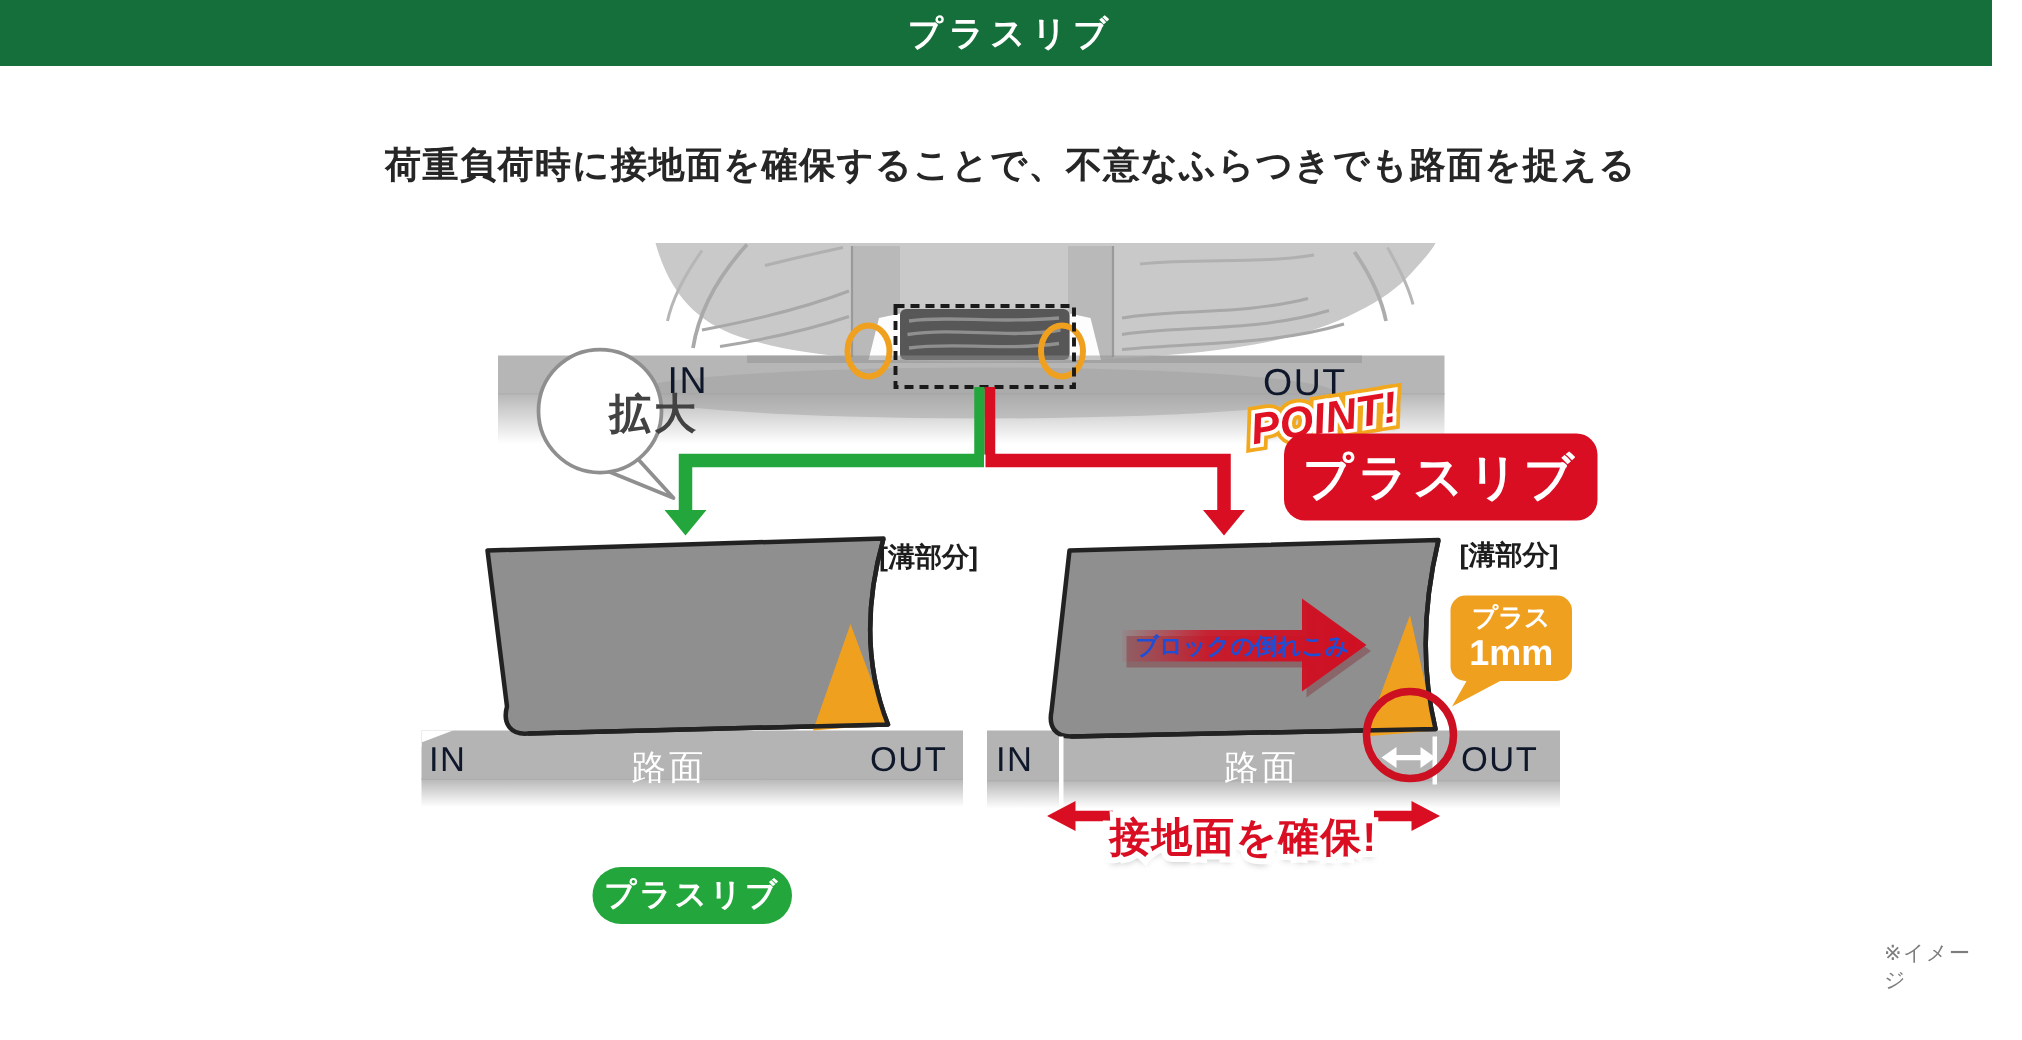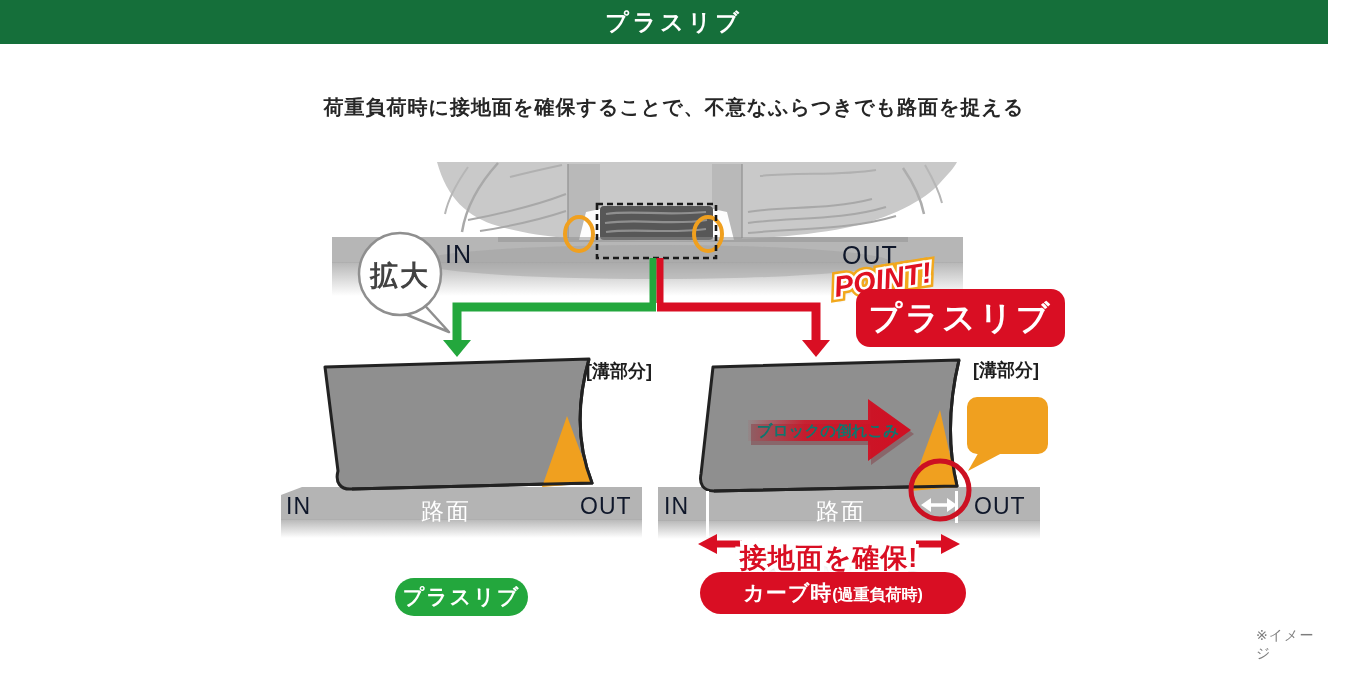--- a/index.html
+++ b/index.html
@@ -5,40 +5,40 @@
   html,body{margin:0;padding:0;background:#fff;}
   .stage{
     position:relative;width:1328px;height:693px;overflow:hidden;background:#fff;
     font-family:"Liberation Sans","DejaVu Sans",sans-serif;
   }
   .abs{position:absolute;}
   
   .header{left:0;top:0;width:1348px;height:44px;background:var(--header-green,#156f3a);}
   .header-title{width:100%;text-align:center;line-height:44px;color:#fff;font-size:23px;font-weight:bold;letter-spacing:4px;}
   
-  .subtitle{left:0;top:94px;width:1348px;text-align:center;font-size:20px;font-weight:bold;color:#262626;letter-spacing:1px;}
+  .subtitle{left:0;top:94px;width:1348px;text-align:center;font-size:24px;font-weight:bold;color:#262626;letter-spacing:1px;}
   
   svg.scene{left:0;top:0;z-index:1;}
   .overlay{z-index:2;}
   
   .inout{font-size:25px;font-weight:400;color:#0f172a;letter-spacing:1px;}
   .road-label{font-size:23px;font-weight:normal;color:#fff;letter-spacing:2px;}
   .groove-label{font-size:18px;font-weight:bold;color:#1d1d1d;text-align:right;}
-  .zoom-label{left:358px;top:257px;width:84px;text-align:center;font-size:28px;font-weight:bold;color:#424242;letter-spacing:2px;}
+  .zoom-label{left:358px;top:257px;width:84px;text-align:center;font-size:28px;font-weight:bold;color:#424242;letter-spacing:2px;padding-left:36px;}
   
   .point-badge{left:834px;top:261px;width:130px;height:40px;transform:rotate(-9deg);}
   .point-badge span{position:absolute;left:0;top:0;white-space:nowrap;font-size:29px;font-style:italic;font-weight:900;letter-spacing:0px;}
   .point-l1{color:transparent;-webkit-text-stroke:10px #f2a81d;text-shadow:2px 4px 3px rgba(60,30,0,.35);}
   .point-l2{color:transparent;-webkit-text-stroke:5px #fff;}
   .point-l3{color:#e01122;}
   
   .plusrib-box{left:856px;top:289px;width:209px;height:58px;background:var(--red,#d90e23);border-radius:14px;}
   .plusrib-box span{display:block;width:100%;text-align:center;line-height:58px;color:#fff;font-size:33px;font-weight:bold;letter-spacing:3px;}
   
-  .lean-text{left:756px;top:421px;width:144px;text-align:center;font-size:15.5px;font-weight:bold;color:#0f766e;}
+  .lean-text{left:756px;top:421px;width:144px;text-align:center;font-size:15.5px;font-weight:bold;color:#1d4ed8;}
   
   .plus-bubble-text{left:967px;top:401px;width:81px;text-align:center;color:#fff;font-weight:bold;}
   .plus-bubble-text .l1{display:block;font-size:17px;line-height:21px;}
   .plus-bubble-text .l2{display:block;font-size:24px;line-height:27px;}
   
   .contact{left:698px;top:524px;width:262px;height:36px;text-align:center;margin-top:16px;}
   .contact span{position:absolute;left:0;top:0;width:100%;white-space:nowrap;font-size:27px;font-weight:900;letter-spacing:1px;}
   .contact-l1{color:transparent;-webkit-text-stroke:8px #fff;text-shadow:0 4px 5px rgba(0,0,0,.35);}
   .contact-l2{color:var(--red,#d90e23);}
   
@@ -196,27 +196,28 @@
   <div class="abs groove-label overlay" style="left:973px;top:358px;">[溝部分]</div>
 
   <div class="abs inout overlay" style="left:286px;top:493px;font-size:23px;">IN</div>
   <div class="abs road-label overlay" style="left:421px;top:496px;">路面</div>
   <div class="abs inout overlay" style="left:580px;top:493px;font-size:23px;">OUT</div>
   <div class="abs rib-box overlay">
     <span>プラスリブ</span>
   </div>
 
   <div class="abs lean-text overlay">ブロックの倒れこみ</div>
+  <div class="abs plus-bubble-text overlay">
+    <span class="l1">プラス</span>
+    <span class="l2">1mm</span>
+  </div>
   <div class="abs inout overlay" style="left:664px;top:493px;font-size:23px;">IN</div>
   <div class="abs road-label overlay" style="left:816px;top:496px;">路面</div>
   <div class="abs inout overlay" style="left:974px;top:493px;font-size:23px;">OUT</div>
 
   <div class="abs contact overlay">
     <span class="contact-l1">接地面を確保!</span>
     <span class="contact-l2">接地面を確保!</span>
   </div>
 
-  <div class="abs curve-box overlay">
-    <span class="main">カーブ時</span><span class="sub">(過重負荷時)</span>
-  </div>
 
   <div class="abs footnote overlay">※イメージ</div>
 </div>
 
 </body></html>

